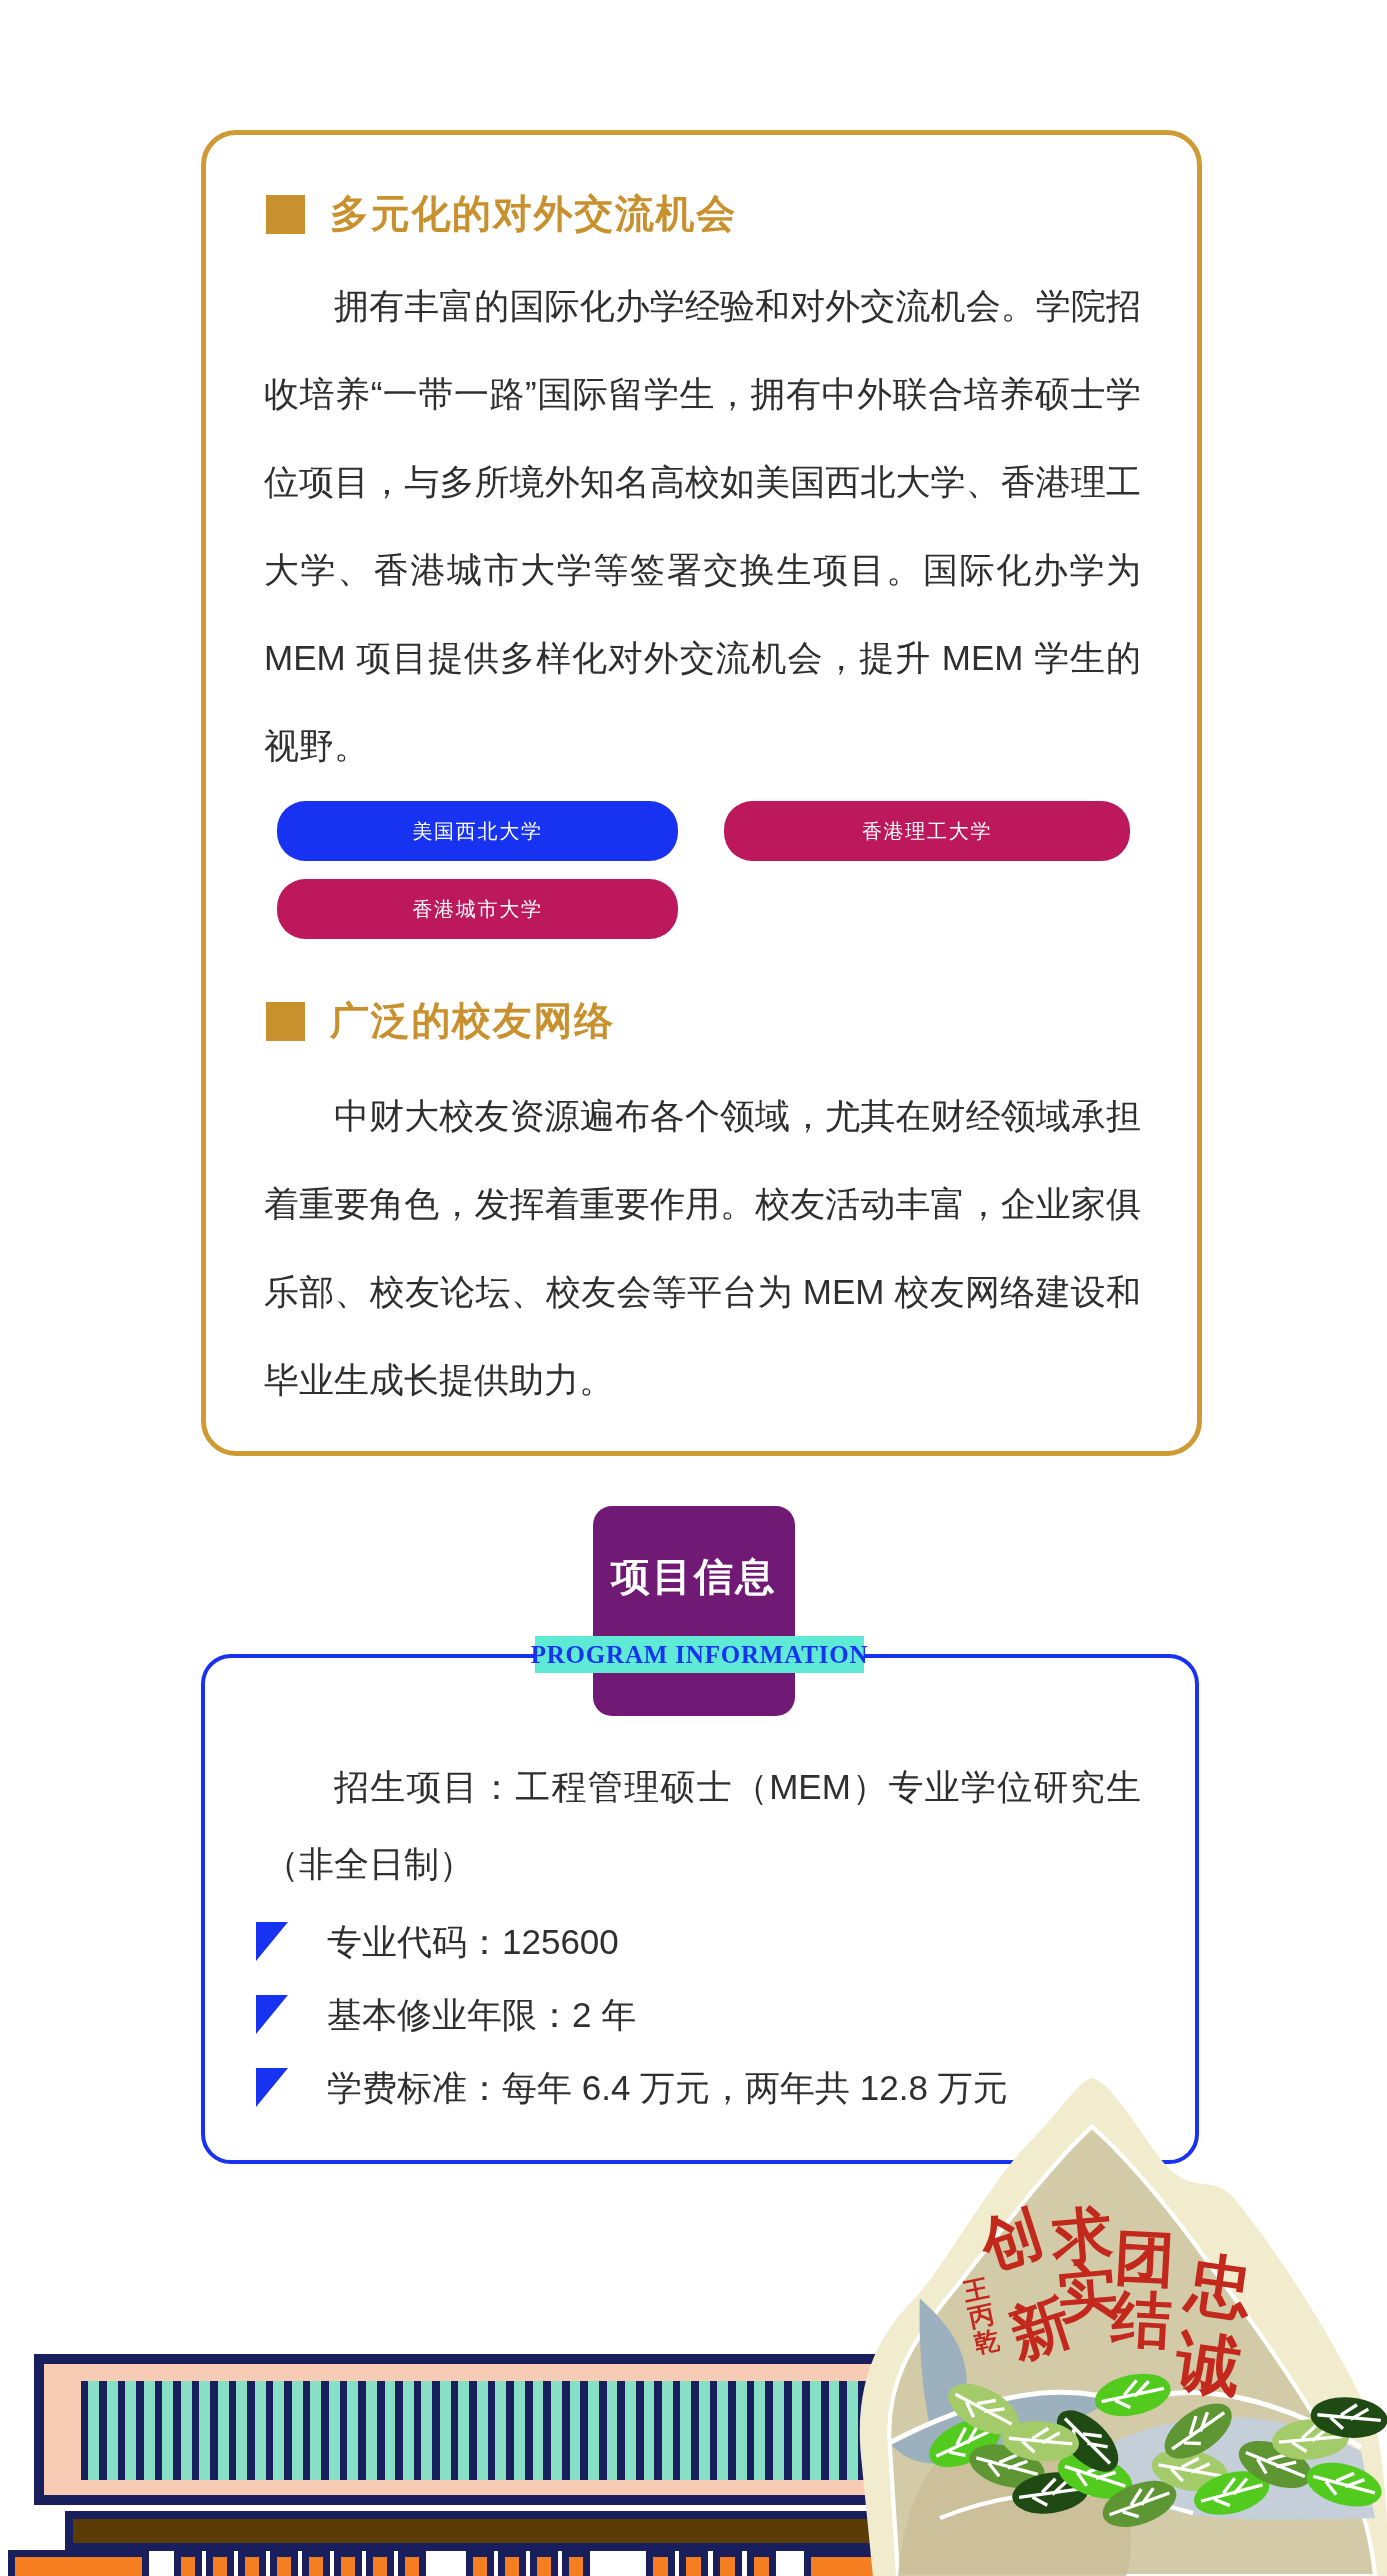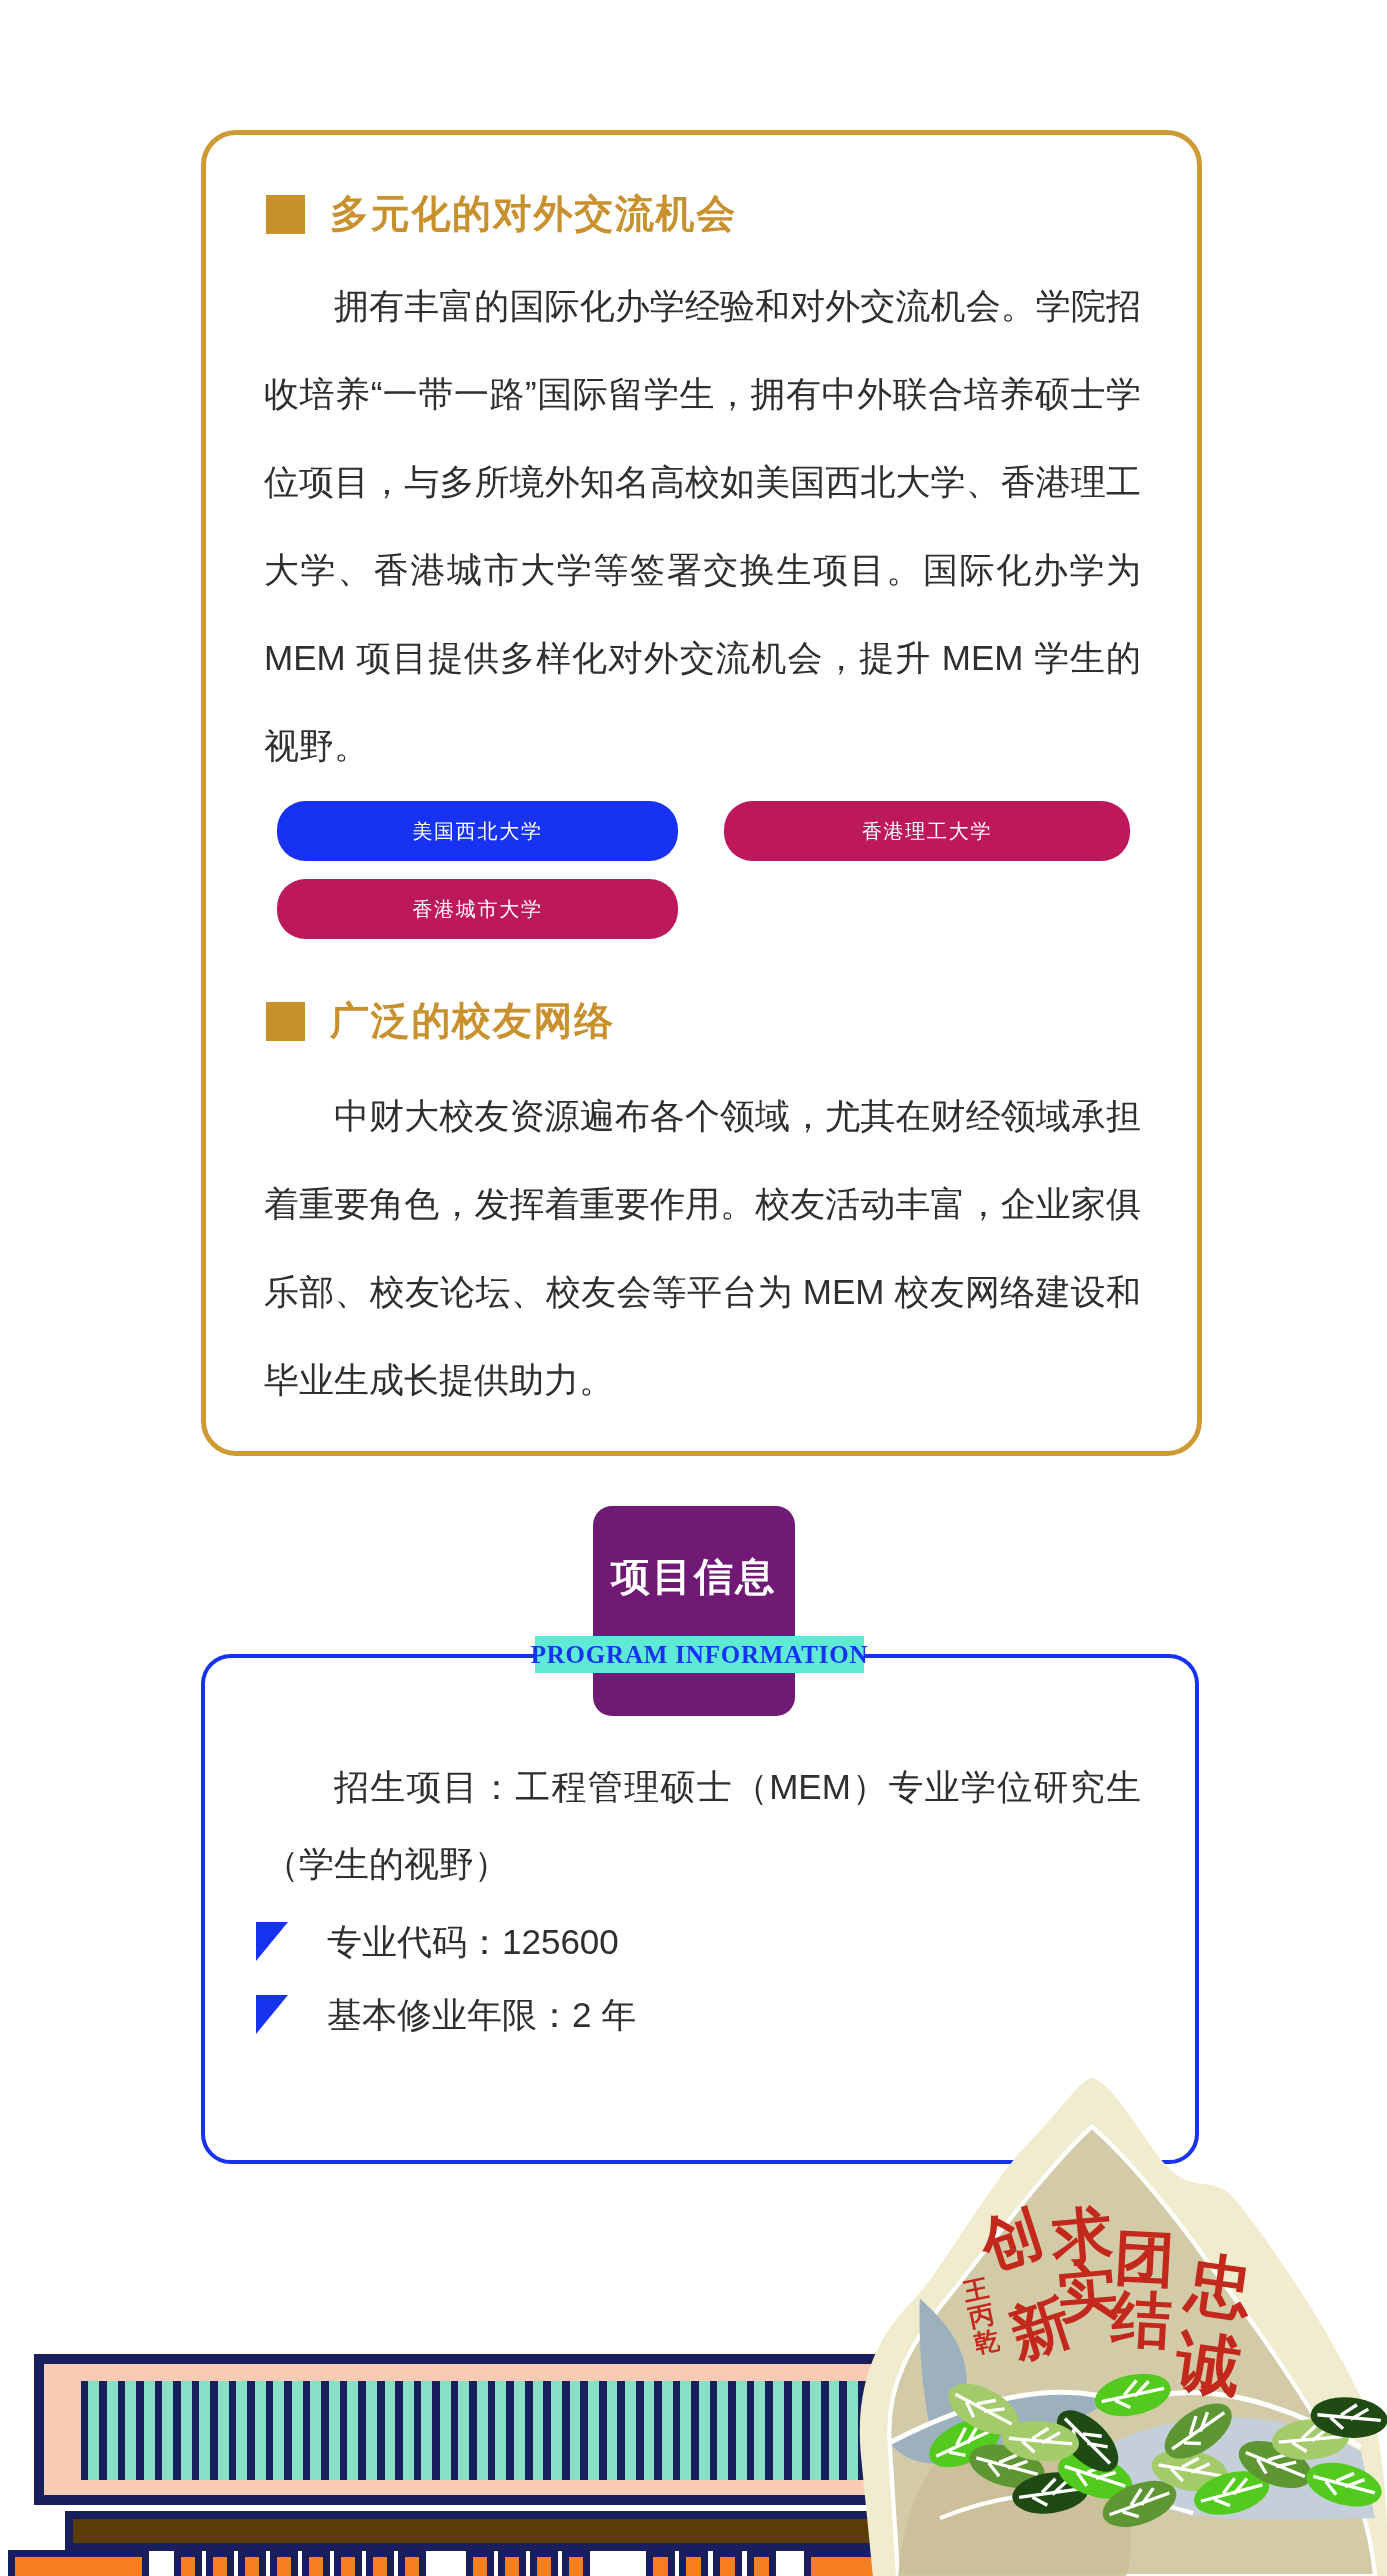--- a/index.html
+++ b/index.html
@@ -63,29 +63,33 @@
   <div class="abs para" style="left:264px;top:1072px;">中财大校友资源遍布各个领域，尤其在财经领域承担着重要角色，发挥着重要作用。校友活动丰富，企业家俱乐部、校友论坛、校友会等平台为 MEM 校友网络建设和毕业生成长提供助力。</div>
 
   <div class="abs badge">
     <div class="badge-label">项目信息</div>
   </div>
   <div class="abs band">
     <span class="band-text">PROGRAM INFORMATION</span>
   </div>
 
   <div class="abs info-box"></div>
-  <div class="abs intro">招生项目：工程管理硕士（MEM）专业学位研究生（学生的视野）</div>
+  <div class="abs intro">招生项目：工程管理硕士（MEM）专业学位研究生（非全日制）</div>
 
   <div class="abs item-row item-0">
     <span class="tri"></span>
     <span class="item-label">专业代码：125600</span>
   </div>
   <div class="abs item-row item-1">
     <span class="tri"></span>
     <span class="item-label">基本修业年限：2 年</span>
+  </div>
+  <div class="abs item-row item-2">
+    <span class="tri"></span>
+    <span class="item-label">学费标准：每年 6.4 万元，两年共 12.8 万元</span>
   </div>
 
   <div class="abs warm-blob"></div>
 
   <div class="abs b-block"></div>
   <div class="abs b-stripes"></div>
   <div class="abs b-brown"></div>
   <div id="pillars">
       <div class="pillar" style="left: 8.4px; width: 141px;"></div>
       <div class="pillar" style="left: 174px; width: 28px;"></div>

